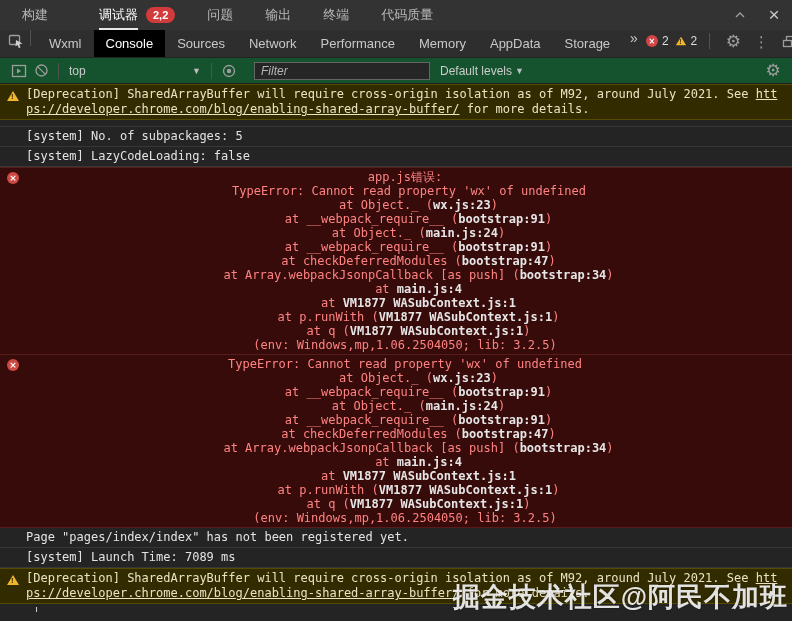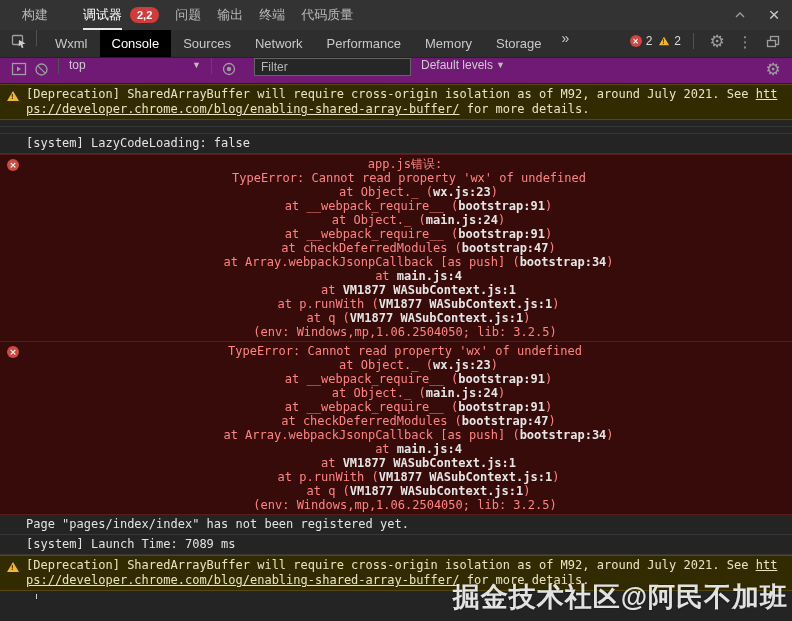--- a/index.html
+++ b/index.html
@@ -3,21 +3,21 @@
 <meta charset="utf-8">
 <style>
   * { margin:0; padding:0; box-sizing:border-box; }
   html,body { width:792px; height:621px; overflow:hidden; background:#242424;
               font-family:"Liberation Sans", sans-serif; }
   #app { width:792px; height:621px; display:flex; flex-direction:column; overflow:hidden; }
 
   
   .titlebar { height:30px; background:#333333; display:flex; align-items:center;
               padding:0 10px 0 22px; flex:0 0 auto; }
-  .wtabs { display:flex; align-items:center; gap:16px; height:100%; }
+  .wtabs { display:flex; align-items:center; gap:32px; height:100%; }
   .wtab { position:relative; display:flex; align-items:center; gap:8px; height:100%;
           color:#b9b9b9; font-size:13px; cursor:default; }
   .wtab.active { color:#ffffff;margin-left:19px; }
   .wtab.active .wtab-label::after { content:""; position:absolute; left:0; right:0; bottom:0;
           height:2px; background:#e8e8e8; }
   .wtab-label { position:relative; height:100%; display:flex; align-items:center; }
   .wbadge { background:#d23b3b; color:#fff; font-size:11px; line-height:16px;
             border-radius:9px; padding:0 7px; font-weight:bold; }
   .titlebar-right { margin-left:auto; display:flex; align-items:center; gap:18px; color:#c8c8c8; }
   .titlebar-right .tb-ico { width:16px; height:16px; display:flex; align-items:center;
@@ -39,27 +39,27 @@
             height:12px; border-radius:50%; background:#d14545; color:#fff;
             font:bold 8px "DejaVu Sans", sans-serif; }
   .tri { position:relative; display:inline-block; width:0; height:0;
          border-left:6px solid transparent; border-right:6px solid transparent;
          border-bottom:10px solid #f2b62c; }
   .tri::after { content:"!"; position:absolute; left:-2px; top:1px;
          font:bold 8px "Liberation Sans", sans-serif; color:#3a2e00; }
   .glyph { color:#9e9e9e; font-size:15px; line-height:1; }
 
   
-  .filterbar { height:26px; background:#701a75; display:flex; align-items:flex-start;
+  .filterbar { height:26px; background:#14532d; display:flex; align-items:center;
                padding:0 8px; border-bottom:1px solid #1f1f1f; flex:0 0 auto; }
   .ctx-select { display:flex; align-items:center; justify-content:space-between; width:132px;
                 margin:0 4px; color:#cccccc; font-size:12px; }
   .caret-down { font-size:9px; color:#bdbdbd; }
-  .filter-input { width:157px; height:18px; background:#262626; border:1px solid #646464;
-                  color:#dddddd; font-size:12px; padding:0 6px; margin-left:14px; outline:none; }
+  .filter-input { width:176px; height:18px; background:#262626; border:1px solid #646464;
+                  color:#dddddd; font-size:12px; padding:0 6px; margin-left:14px; outline:none;font-style:italic; }
   .filter-input::placeholder { color:#b5b5b5; }
   .levels { display:flex; align-items:center; gap:3px; margin-left:10px; color:#cccccc;
             font-size:12px; }
   .filterbar-right { margin-left:auto; }
 
   
   .console { position:relative; flex:1 1 auto; background:#242424; overflow:hidden;
              font-family:"DejaVu Sans Mono","Liberation Mono",monospace; font-size:12px; }
   .entry { display:flex; align-items:flex-start; border-bottom:1px solid #373737;
            padding:2px 8px 2px 0; }
@@ -135,20 +135,21 @@
       </svg>
     </span>
     <span class="vdiv"></span>
     <div class="dtabs" id="dt-tabs">
         <div class="dtab">Wxml</div>
         <div class="dtab active">Console</div>
         <div class="dtab">Sources</div>
         <div class="dtab">Network</div>
         <div class="dtab">Performance</div>
         <div class="dtab">Memory</div>
+        <div class="dtab">AppData</div>
         <div class="dtab">Storage</div>
       </div>
     <span class="more-btn"><span>»</span></span>
     <div class="toolbar-right">
       <span class="cnt">
         <span class="errdot">×</span>
         <span>2</span>
       </span>
       <span class="cnt">
         <span class="tri" style="transform:scale(0.85);"></span>
@@ -211,20 +212,21 @@
           <div class="icell">
             <span class="tri warn-ico"></span>
           </div>
           <div class="econtent"><span>[Deprecation] SharedArrayBuffer will require cross-origin isolation as of M92, around July 2021. See </span><span class="link">https://developer.chrome.com/blog/enabling-shared-array-buffer/</span><span> for more details.</span></div>
         </div>
         <div class="entry log">
           <div class="icell"></div>
         </div>
         <div class="entry log">
           <div class="icell"></div>
+          <div class="econtent">[system] No. of subpackages: 5</div>
         </div>
         <div class="entry log">
           <div class="icell"></div>
           <div class="econtent">[system] LazyCodeLoading: false</div>
         </div>
         <div class="entry error">
           <div class="icell">
             <span class="err-ico">×</span>
           </div>
           <div class="econtent"><div class="erow" style="padding-left: 0px;"><span>app.js错误:</span></div><div class="erow" style="padding-left: 8px;"><span>TypeError: Cannot read property 'wx' of undefined</span></div><div class="erow" style="padding-left: 27px;"><span>at Object._ (</span><span class="link">wx.js:23</span><span>)</span></div><div class="erow" style="padding-left: 27px;"><span>at __webpack_require__ (</span><span class="link">bootstrap:91</span><span>)</span></div><div class="erow" style="padding-left: 27px;"><span>at Object._ (</span><span class="link">main.js:24</span><span>)</span></div><div class="erow" style="padding-left: 27px;"><span>at __webpack_require__ (</span><span class="link">bootstrap:91</span><span>)</span></div><div class="erow" style="padding-left: 27px;"><span>at checkDeferredModules (</span><span class="link">bootstrap:47</span><span>)</span></div><div class="erow" style="padding-left: 27px;"><span>at Array.webpackJsonpCallback [as push] (</span><span class="link">bootstrap:34</span><span>)</span></div><div class="erow" style="padding-left: 27px;"><span>at </span><span class="link">main.js:4</span></div><div class="erow" style="padding-left: 27px;"><span>at </span><span class="link">VM1877 WASubContext.js:1</span></div><div class="erow" style="padding-left: 27px;"><span>at p.runWith (</span><span class="link">VM1877 WASubContext.js:1</span><span>)</span></div><div class="erow" style="padding-left: 27px;"><span>at q (</span><span class="link">VM1877 WASubContext.js:1</span><span>)</span></div><div class="erow" style="padding-left: 0px;"><span>(env: Windows,mp,1.06.2504050; lib: 3.2.5)</span></div></div>

